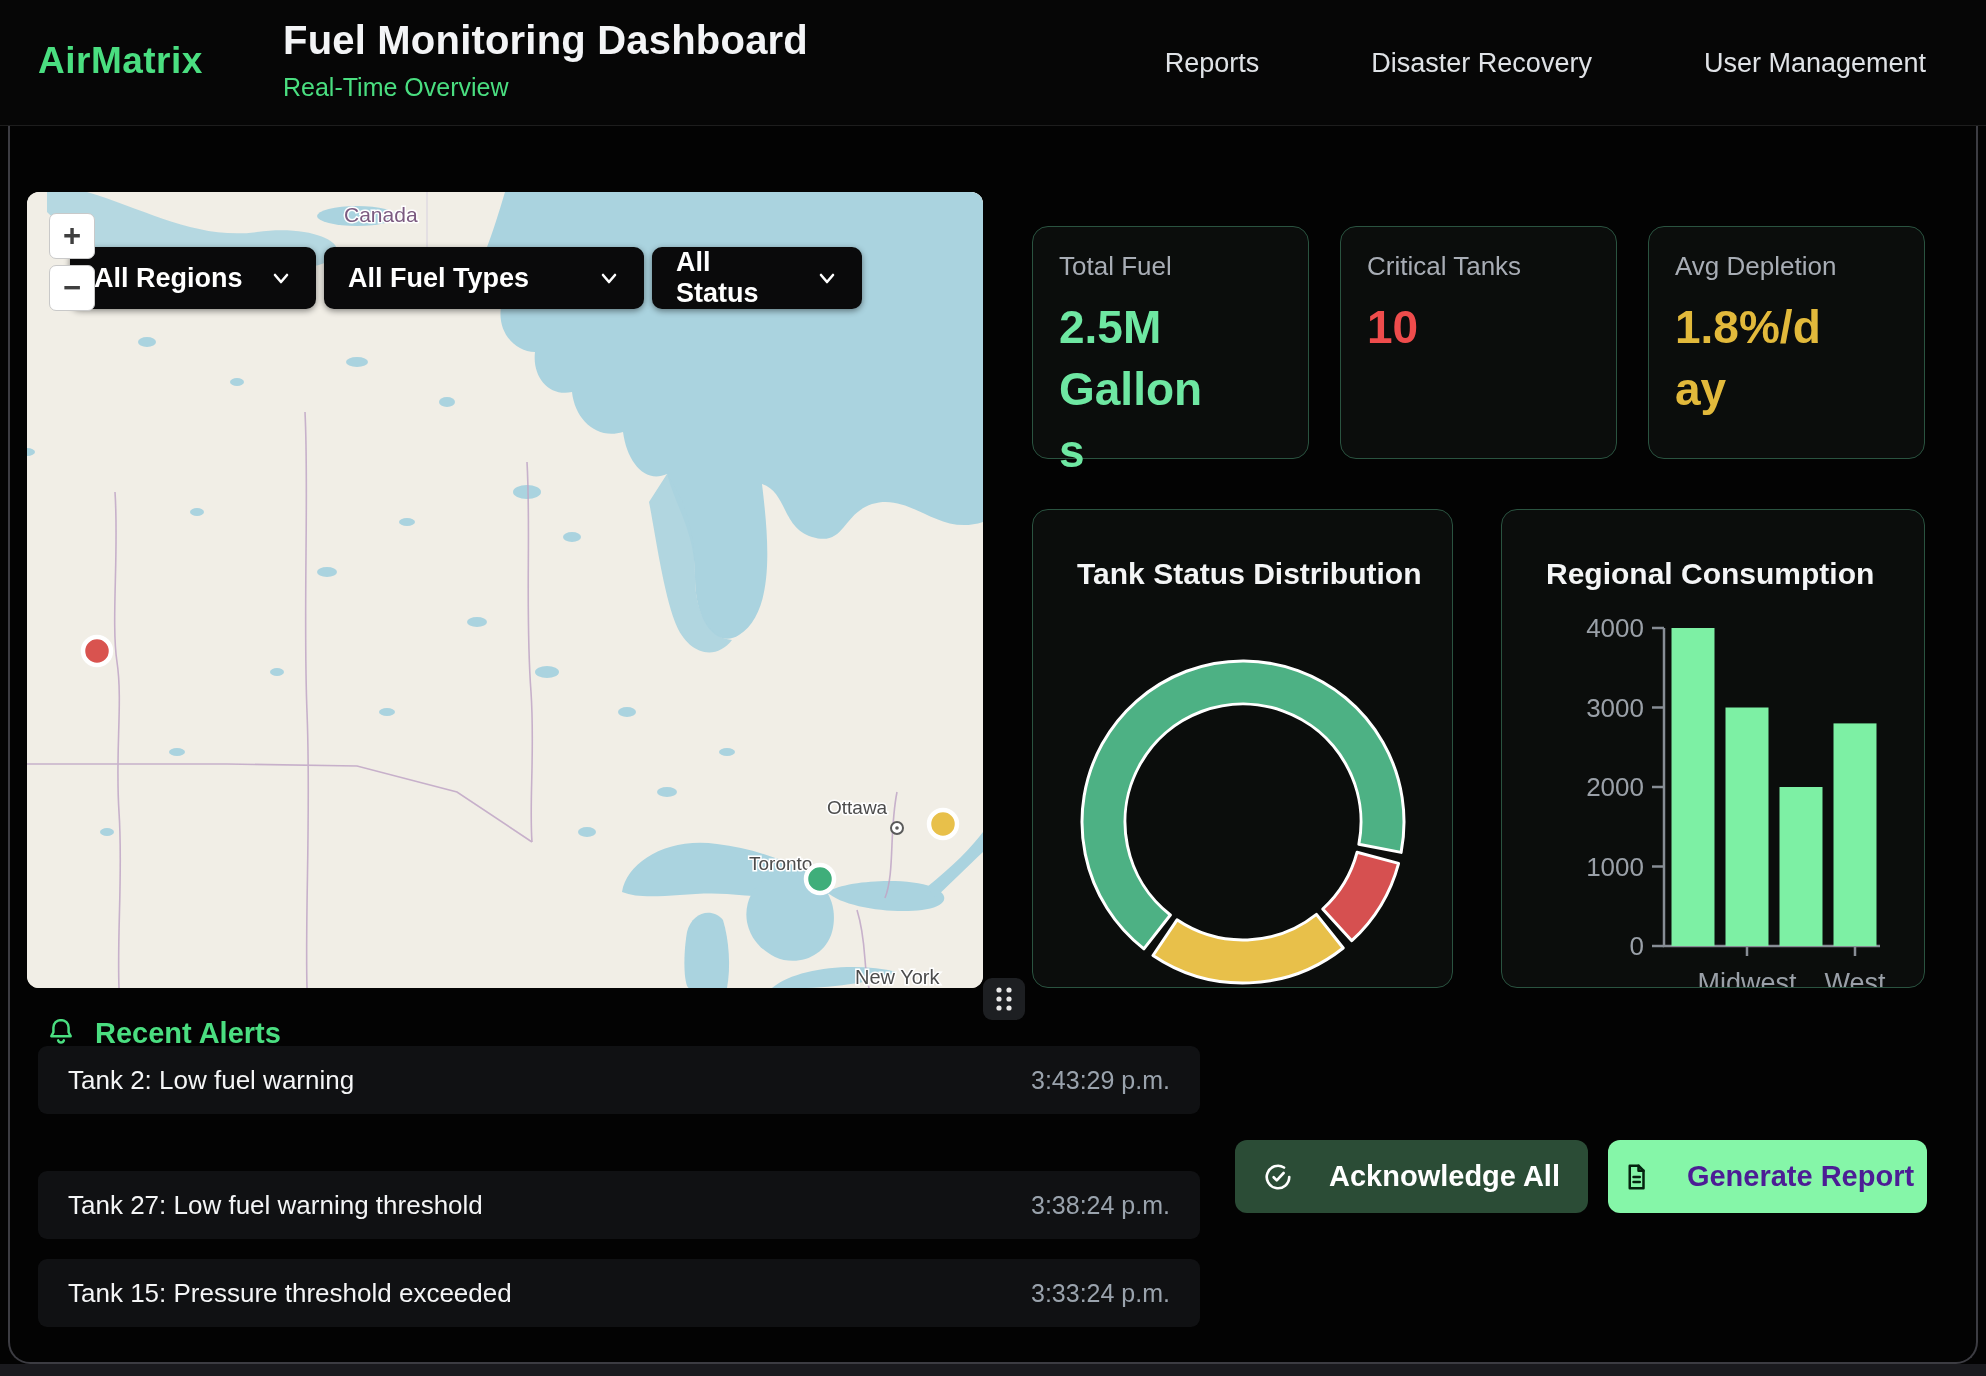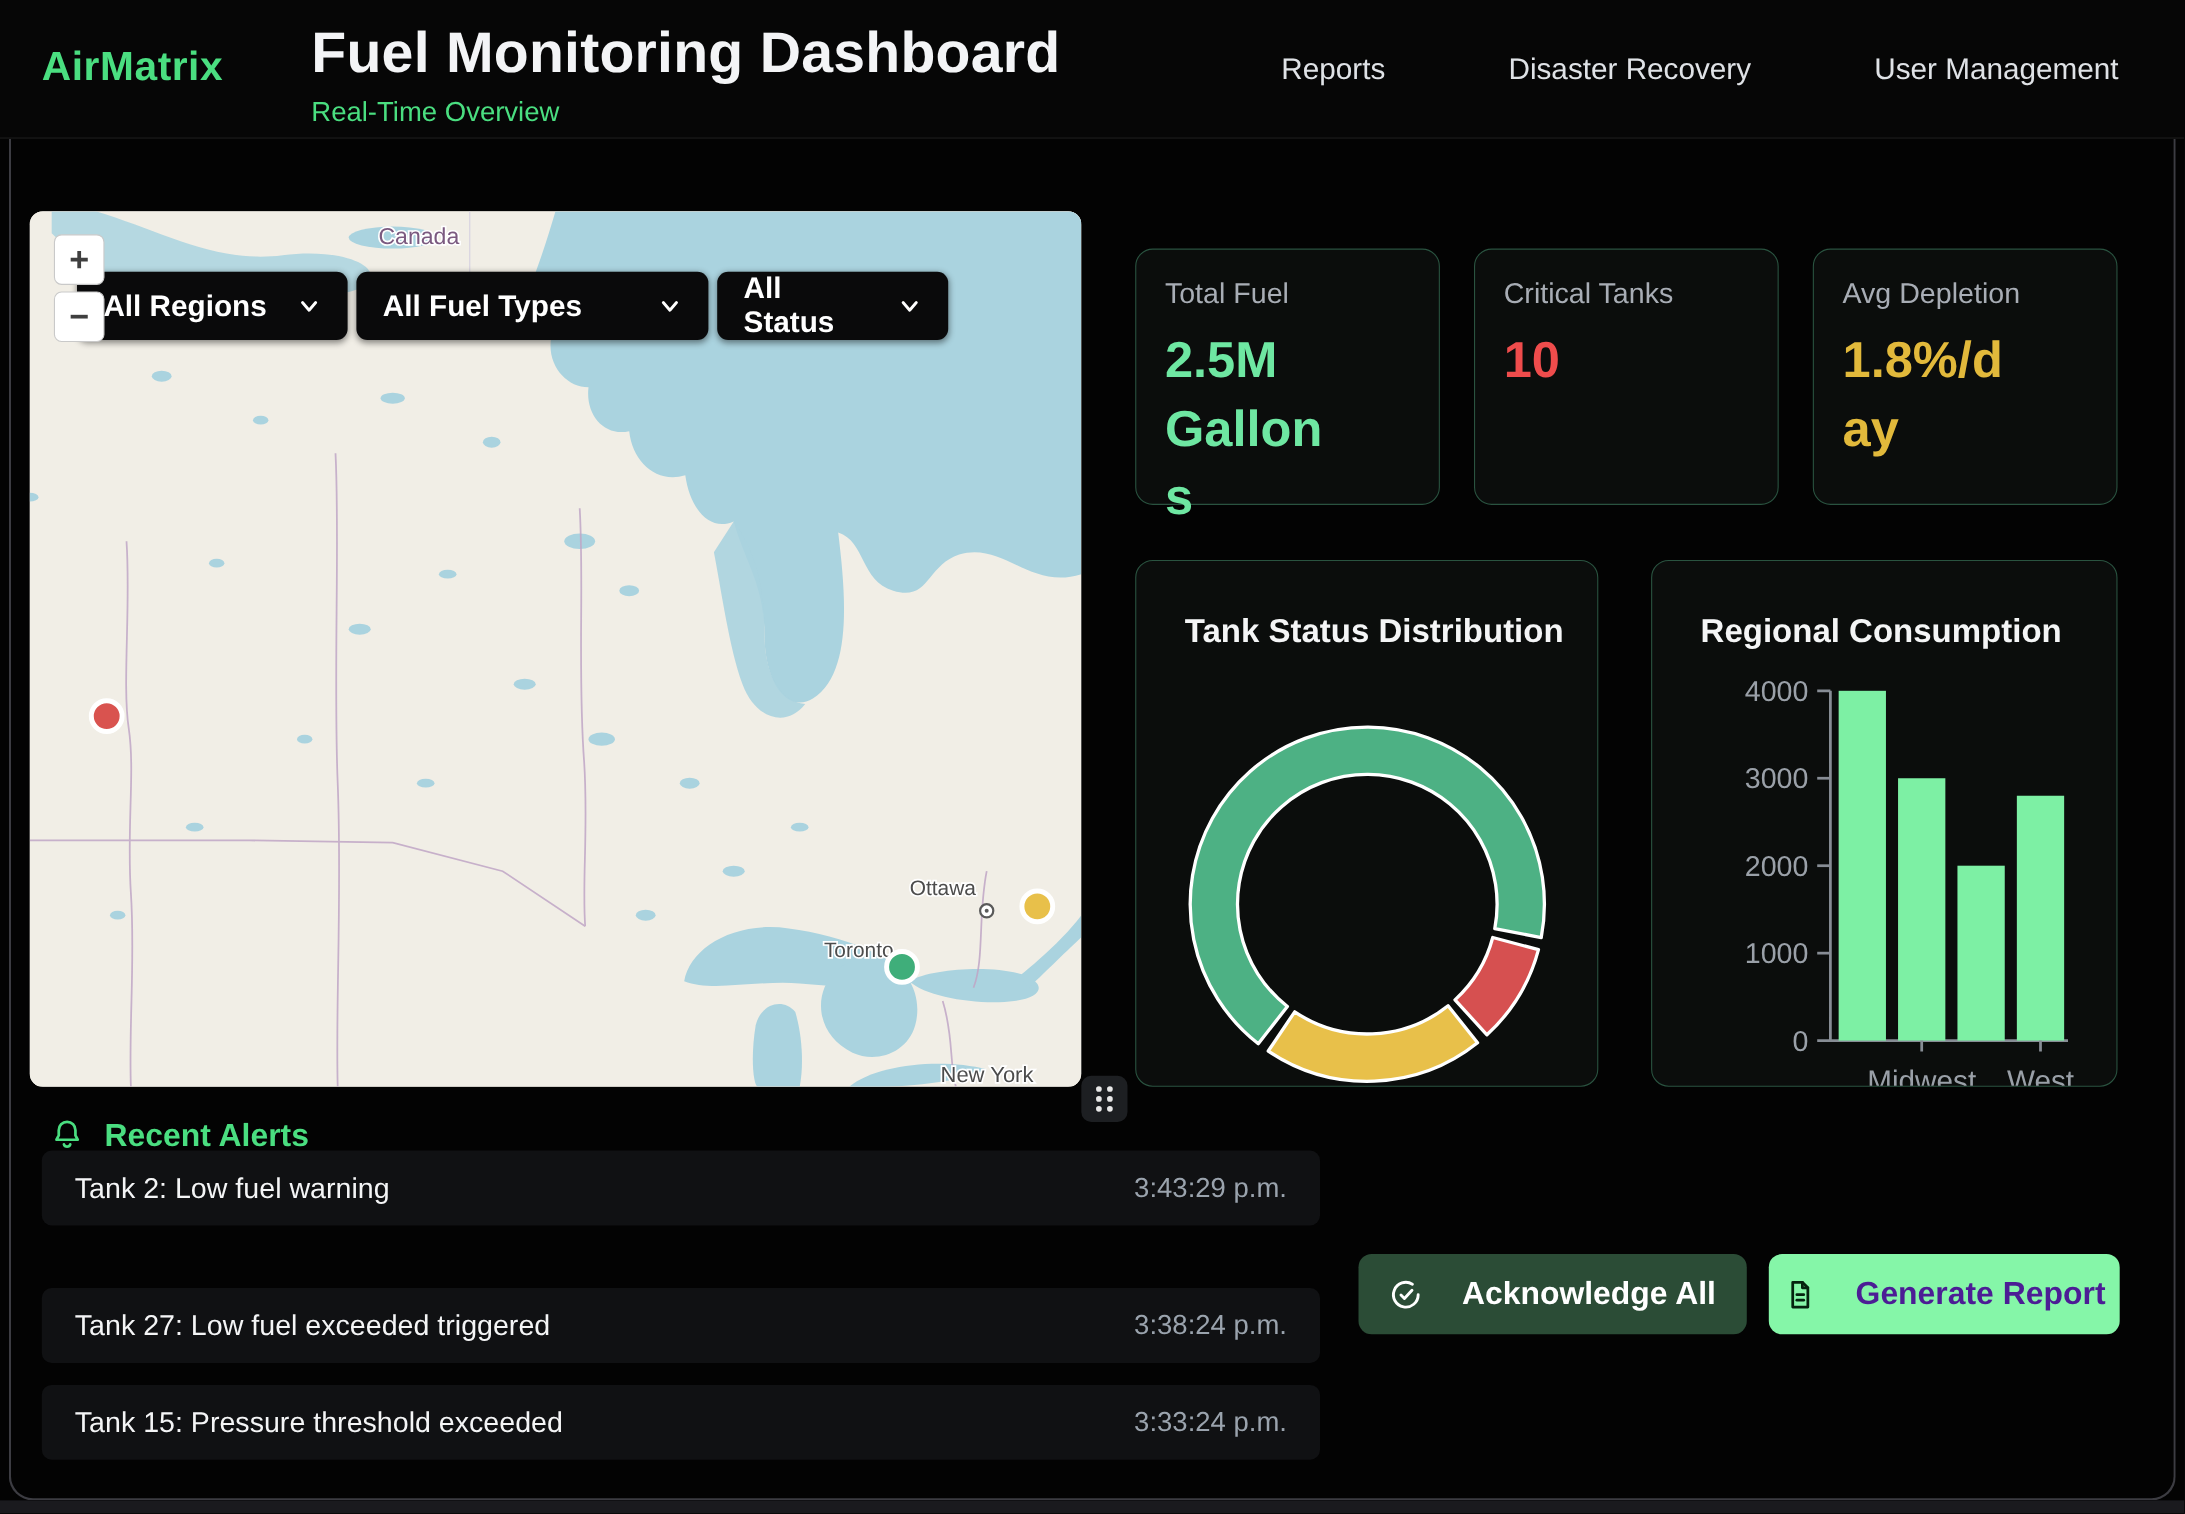--- a/index.html
+++ b/index.html
@@ -3,21 +3,21 @@
 <meta charset="utf-8">
 <style>
   html,body{margin:0;padding:0;background:#000;}
   *{box-sizing:border-box;font-family:"Liberation Sans","DejaVu Sans",sans-serif;}
   #stage{position:relative;width:1986px;height:1376px;background:#030303;overflow:hidden;}
 
   
   .header{position:absolute;left:0;top:0;width:1986px;height:126px;background:#060606;border-bottom:1px solid #1d1d1d;}
   .logo{position:absolute;left:38px;top:40px;font-size:37px;font-weight:bold;color:#4ade80;letter-spacing:.5px;}
   .title-block{position:absolute;left:283px;top:18px;}
-  .page-title{font-size:52px;font-weight:bold;color:#f3f4f6;letter-spacing:.2px;}
+  .page-title{font-size:40px;font-weight:bold;color:#f3f4f6;letter-spacing:.2px;}
   .page-subtitle{margin-top:10px;font-size:25px;font-weight:500;color:#4ade80;}
   .nav{position:absolute;right:60px;top:0;height:126px;display:flex;align-items:center;gap:112px;}
   .nav-item{font-size:27px;color:#dfe2e6;cursor:pointer;}
 
   
   .content-frame{position:absolute;left:8px;top:126px;width:1970px;height:1238px;border:2px solid #3c3c42;border-top:none;border-radius:0 0 22px 22px;}
   .bottom-strip{position:absolute;left:0;top:1364px;width:1986px;height:12px;background:#1a1a1e;}
 
   
   .map-panel{position:absolute;left:27px;top:192px;width:956px;height:796px;border-radius:12px;overflow:hidden;background:#f1eee6;}
@@ -238,21 +238,21 @@
       <path d="M9.8 18.6 a2.3 2.3 0 0 0 4.4 0"></path>
     </svg>
     <span>Recent Alerts</span>
   </div>
 
   <div class="alert-row" style="top:1046px;">
     <span class="alert-msg">Tank 2: Low fuel warning</span>
     <span class="alert-time">3:43:29 p.m.</span>
   </div>
   <div class="alert-row" style="top:1171px;">
-    <span class="alert-msg">Tank 27: Low fuel exceeded triggered</span>
+    <span class="alert-msg">Tank 27: Low fuel warning threshold</span>
     <span class="alert-time">3:38:24 p.m.</span>
   </div>
   <div class="alert-row" style="top:1259px;">
     <span class="alert-msg">Tank 15: Pressure threshold exceeded</span>
     <span class="alert-time">3:33:24 p.m.</span>
   </div>
 
   <button class="btn btn-ack">
     <svg width="30" height="30" viewBox="0 0 24 24" fill="none" stroke="#fff" stroke-width="2.1" stroke-linecap="round" stroke-linejoin="round">
       <path d="M21 12 a9 9 0 1 1 -4.2 -7.6"></path>

